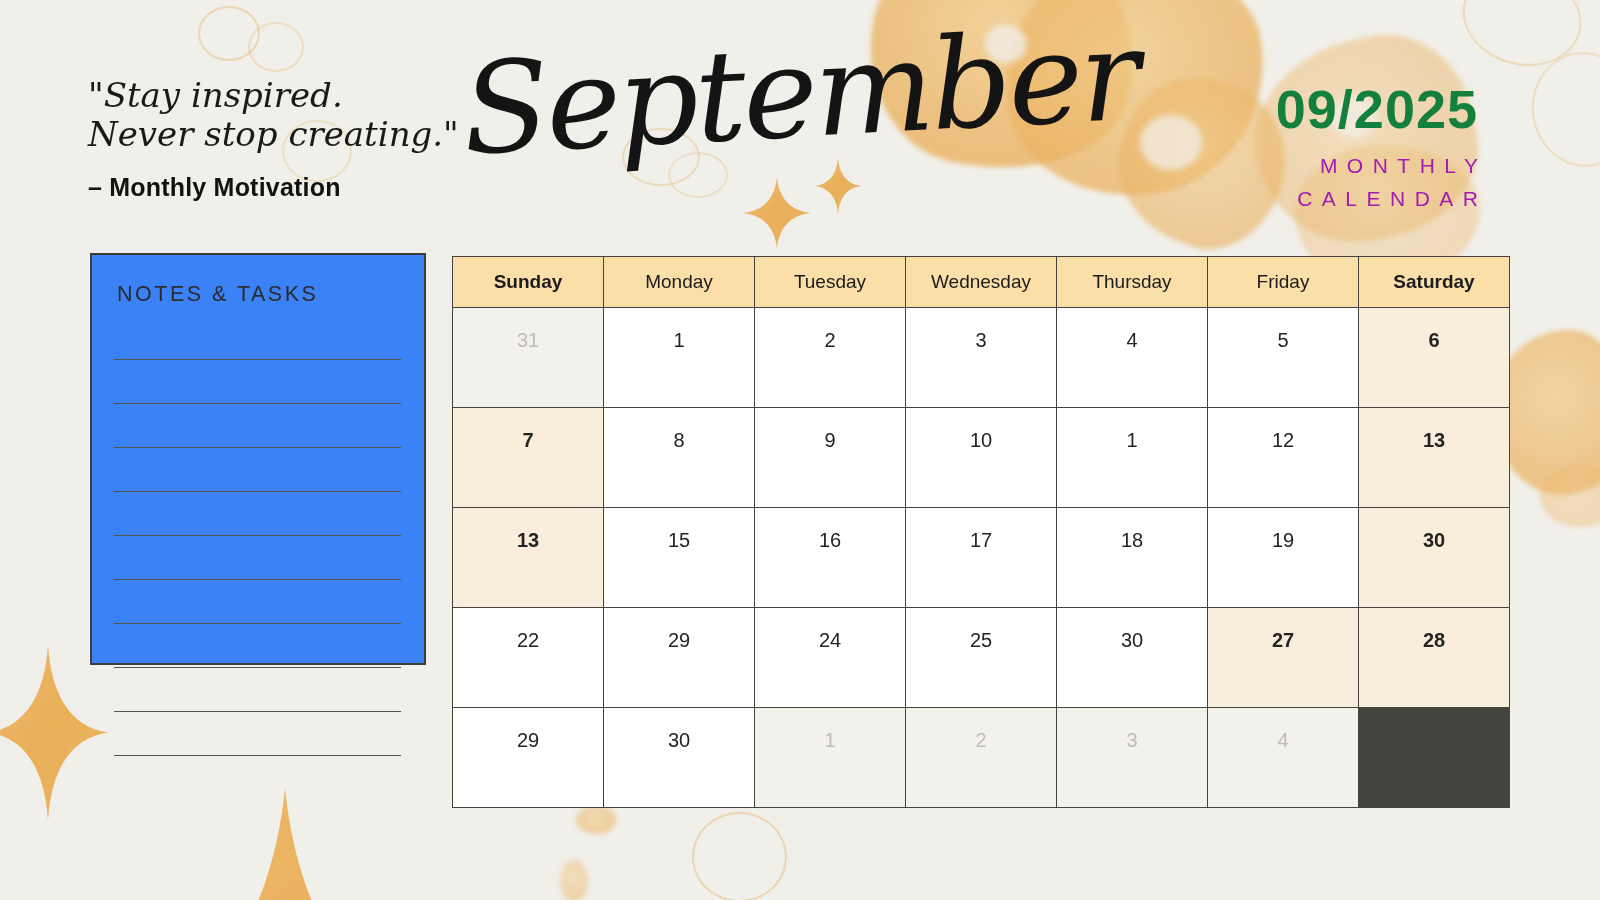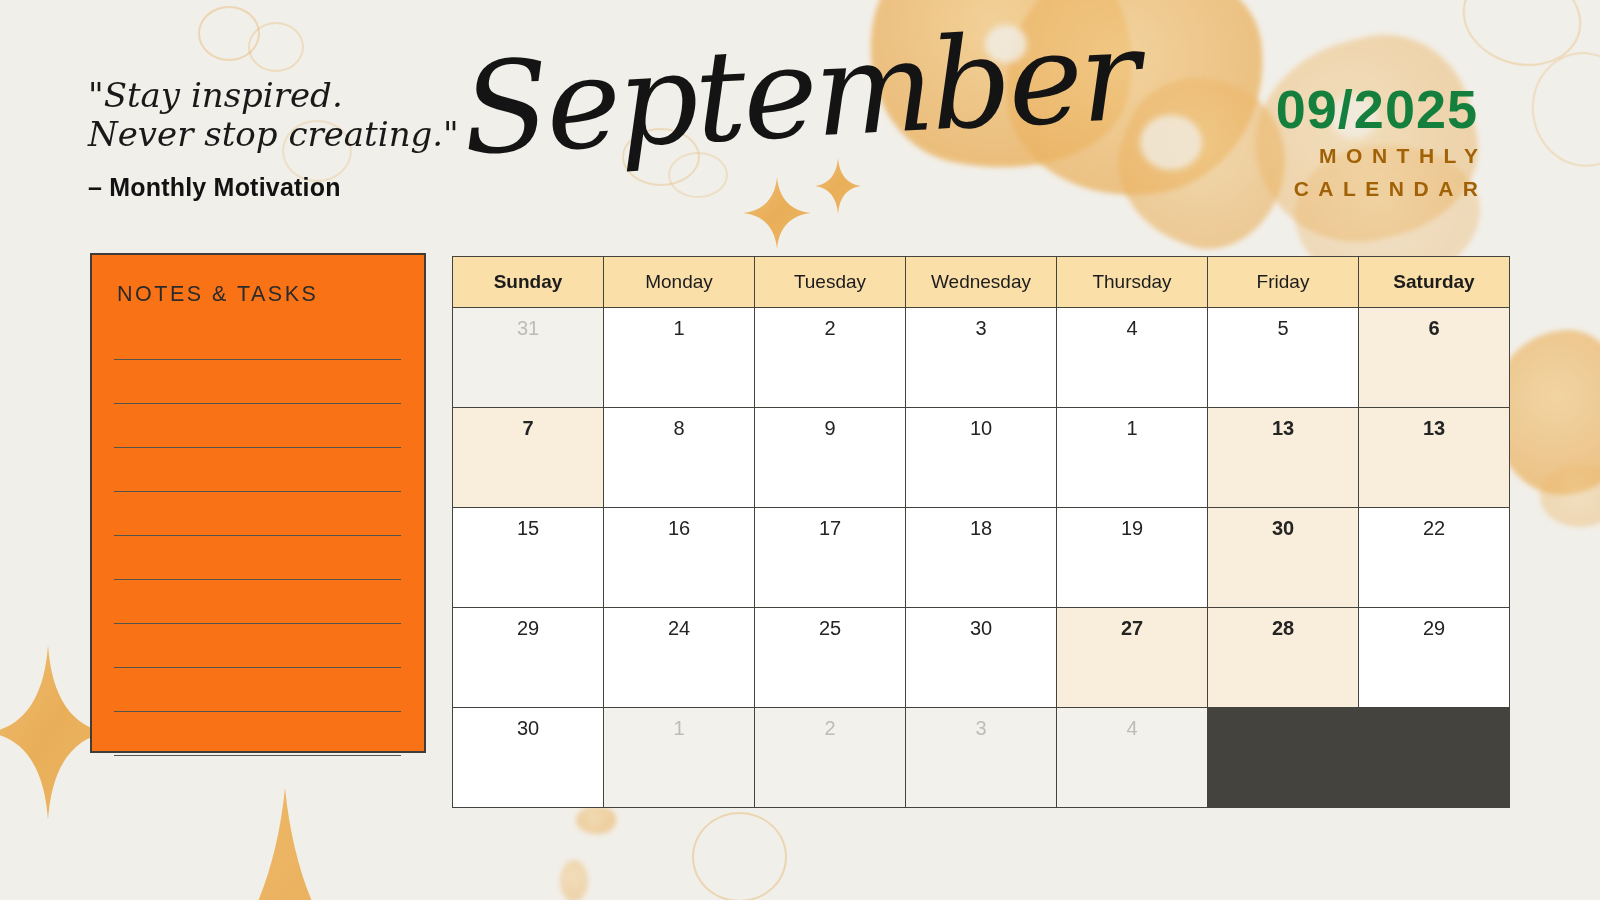--- a/index.html
+++ b/index.html
@@ -36,27 +36,27 @@
     font-weight:700; font-size:25px; color:#121212; letter-spacing:0.2px;
   }
   .month-script {
     position:absolute; left:455px; top:30px; width:690px; z-index:3;
     text-align:center; font-family:"DejaVu Serif", serif; font-style:italic;
     font-size:126px; color:#141414; letter-spacing:-3px;
     transform:rotate(-3deg); line-height:1.0; pointer-events:none;
   }
   .date-block { position:absolute; right:122px; top:78px; text-align:right; z-index:2; }
   .date-big { font-weight:800; font-size:54px; color:#15803d; letter-spacing:1px; }
-  .date-sub { font-size:21px; font-weight:700; color:#a16207;
+  .date-sub { margin-top:10px; font-size:21px; font-weight:400; color:#a21caf;
               letter-spacing:9.5px; margin-right:-9.5px; line-height:1.55; }
 
   
   .notes {
-    position:absolute; left:90px; top:253px; width:336px; height:500px;
-    background:#f97316; border:2px solid #3F3D38; z-index:2;
+    position:absolute; left:90px; top:253px; width:336px; height:412px;
+    background:#3b82f6; border:2px solid #3F3D38; z-index:2;
   }
   .notes-title {
     position:absolute; left:25px; top:27px;
     font-size:21.5px; letter-spacing:2.5px; color:#2b2b2b;
   }
   .notes-lines { position:absolute; left:22px; right:23px; top:104px; }
   .rule { height:0; border-top:1.6px solid #55534E; margin-bottom:43px; }
   .rule:last-child { margin-bottom:0; }
 
   
@@ -65,21 +65,21 @@
     display:grid; grid-template-columns:repeat(7, 1fr);
     grid-template-rows:50px repeat(5, 99px);
     gap:1px; background:#45433D; border:1.5px solid #45433D;
   }
   .hcell {
     background:#FADFA9; display:flex; align-items:center; justify-content:center;
     font-size:19px; color:#1c1c1c; font-weight:400;
   }
   .hcell.bold { font-weight:700; }
   .cell {
-    background:#FFFFFF; text-align:center; padding-top:9px;
+    background:#FFFFFF; text-align:center; padding-top:21px;
     font-size:20px; font-weight:500; color:#242424;
   }
   .cell.we { background:#F9EEDB; font-weight:700; }
   .cell.adj { background:#F2F1EB; color:#BEBCB4; font-weight:400; }
 </style>
 </head>
 <body>
 
 <div class="page">
 
@@ -188,20 +188,21 @@
     <div class="cell">3</div>
     <div class="cell">4</div>
     <div class="cell">5</div>
     <div class="cell we">6</div>
 
     <div class="cell we">7</div>
     <div class="cell">8</div>
     <div class="cell">9</div>
     <div class="cell">10</div>
     <div class="cell">1</div>
+    <div class="cell">12</div>
     <div class="cell we">13</div>
 
     <div class="cell we">13</div>
     <div class="cell">15</div>
     <div class="cell">16</div>
     <div class="cell">17</div>
     <div class="cell">18</div>
     <div class="cell">19</div>
     <div class="cell we">30</div>
 

